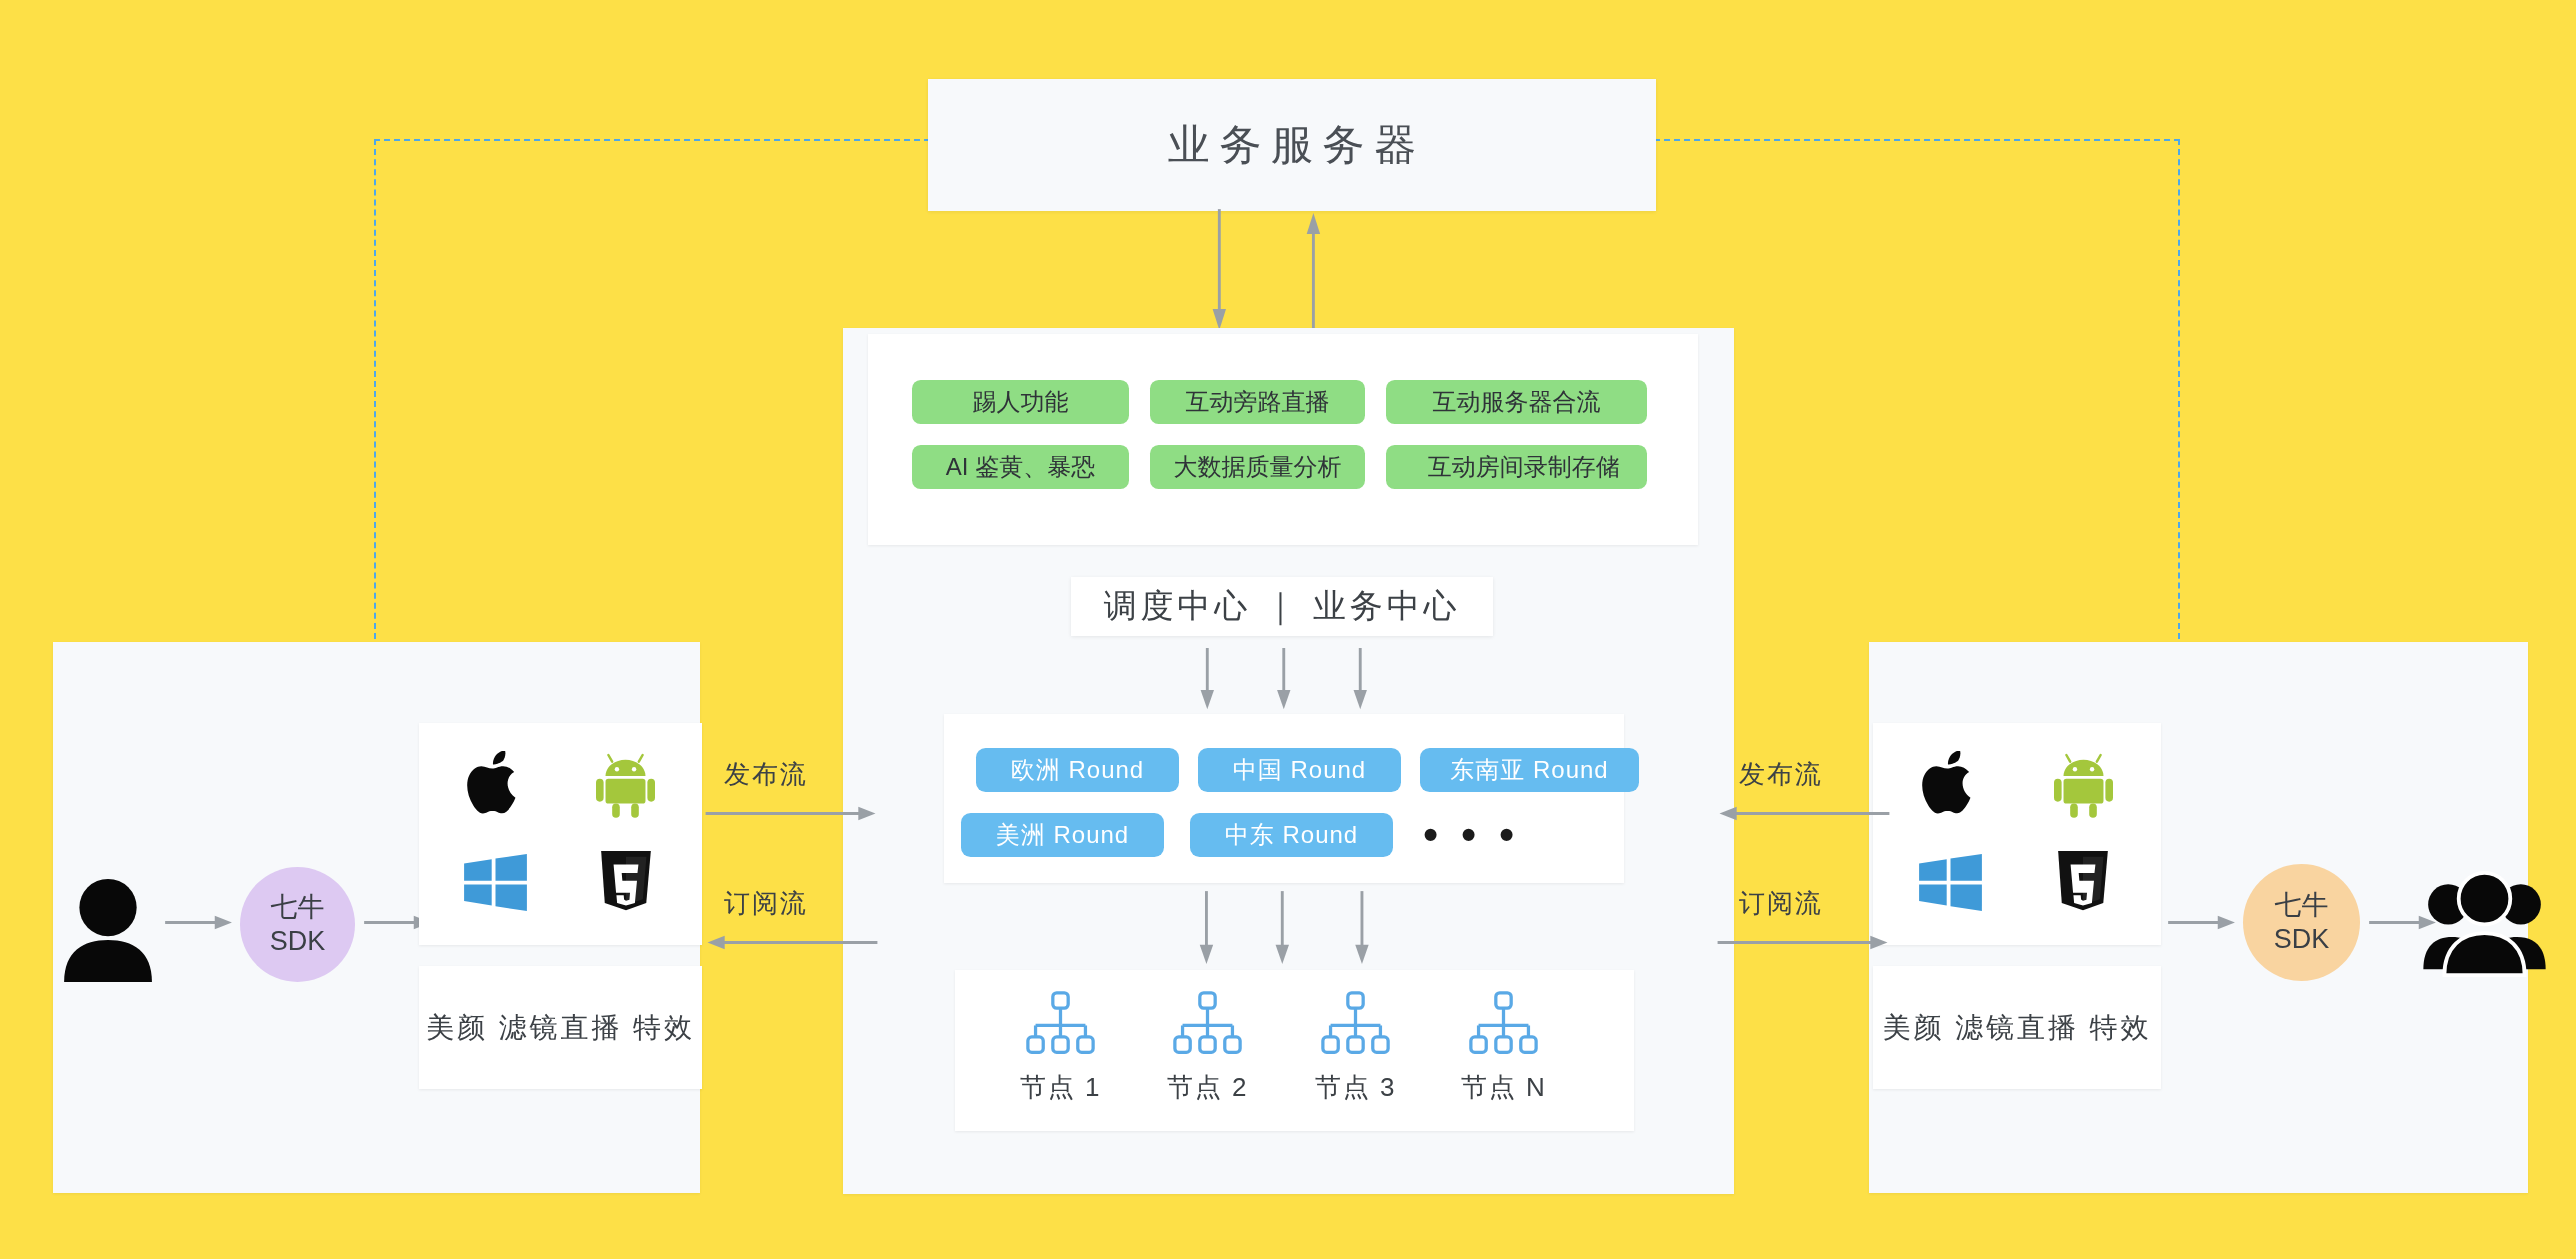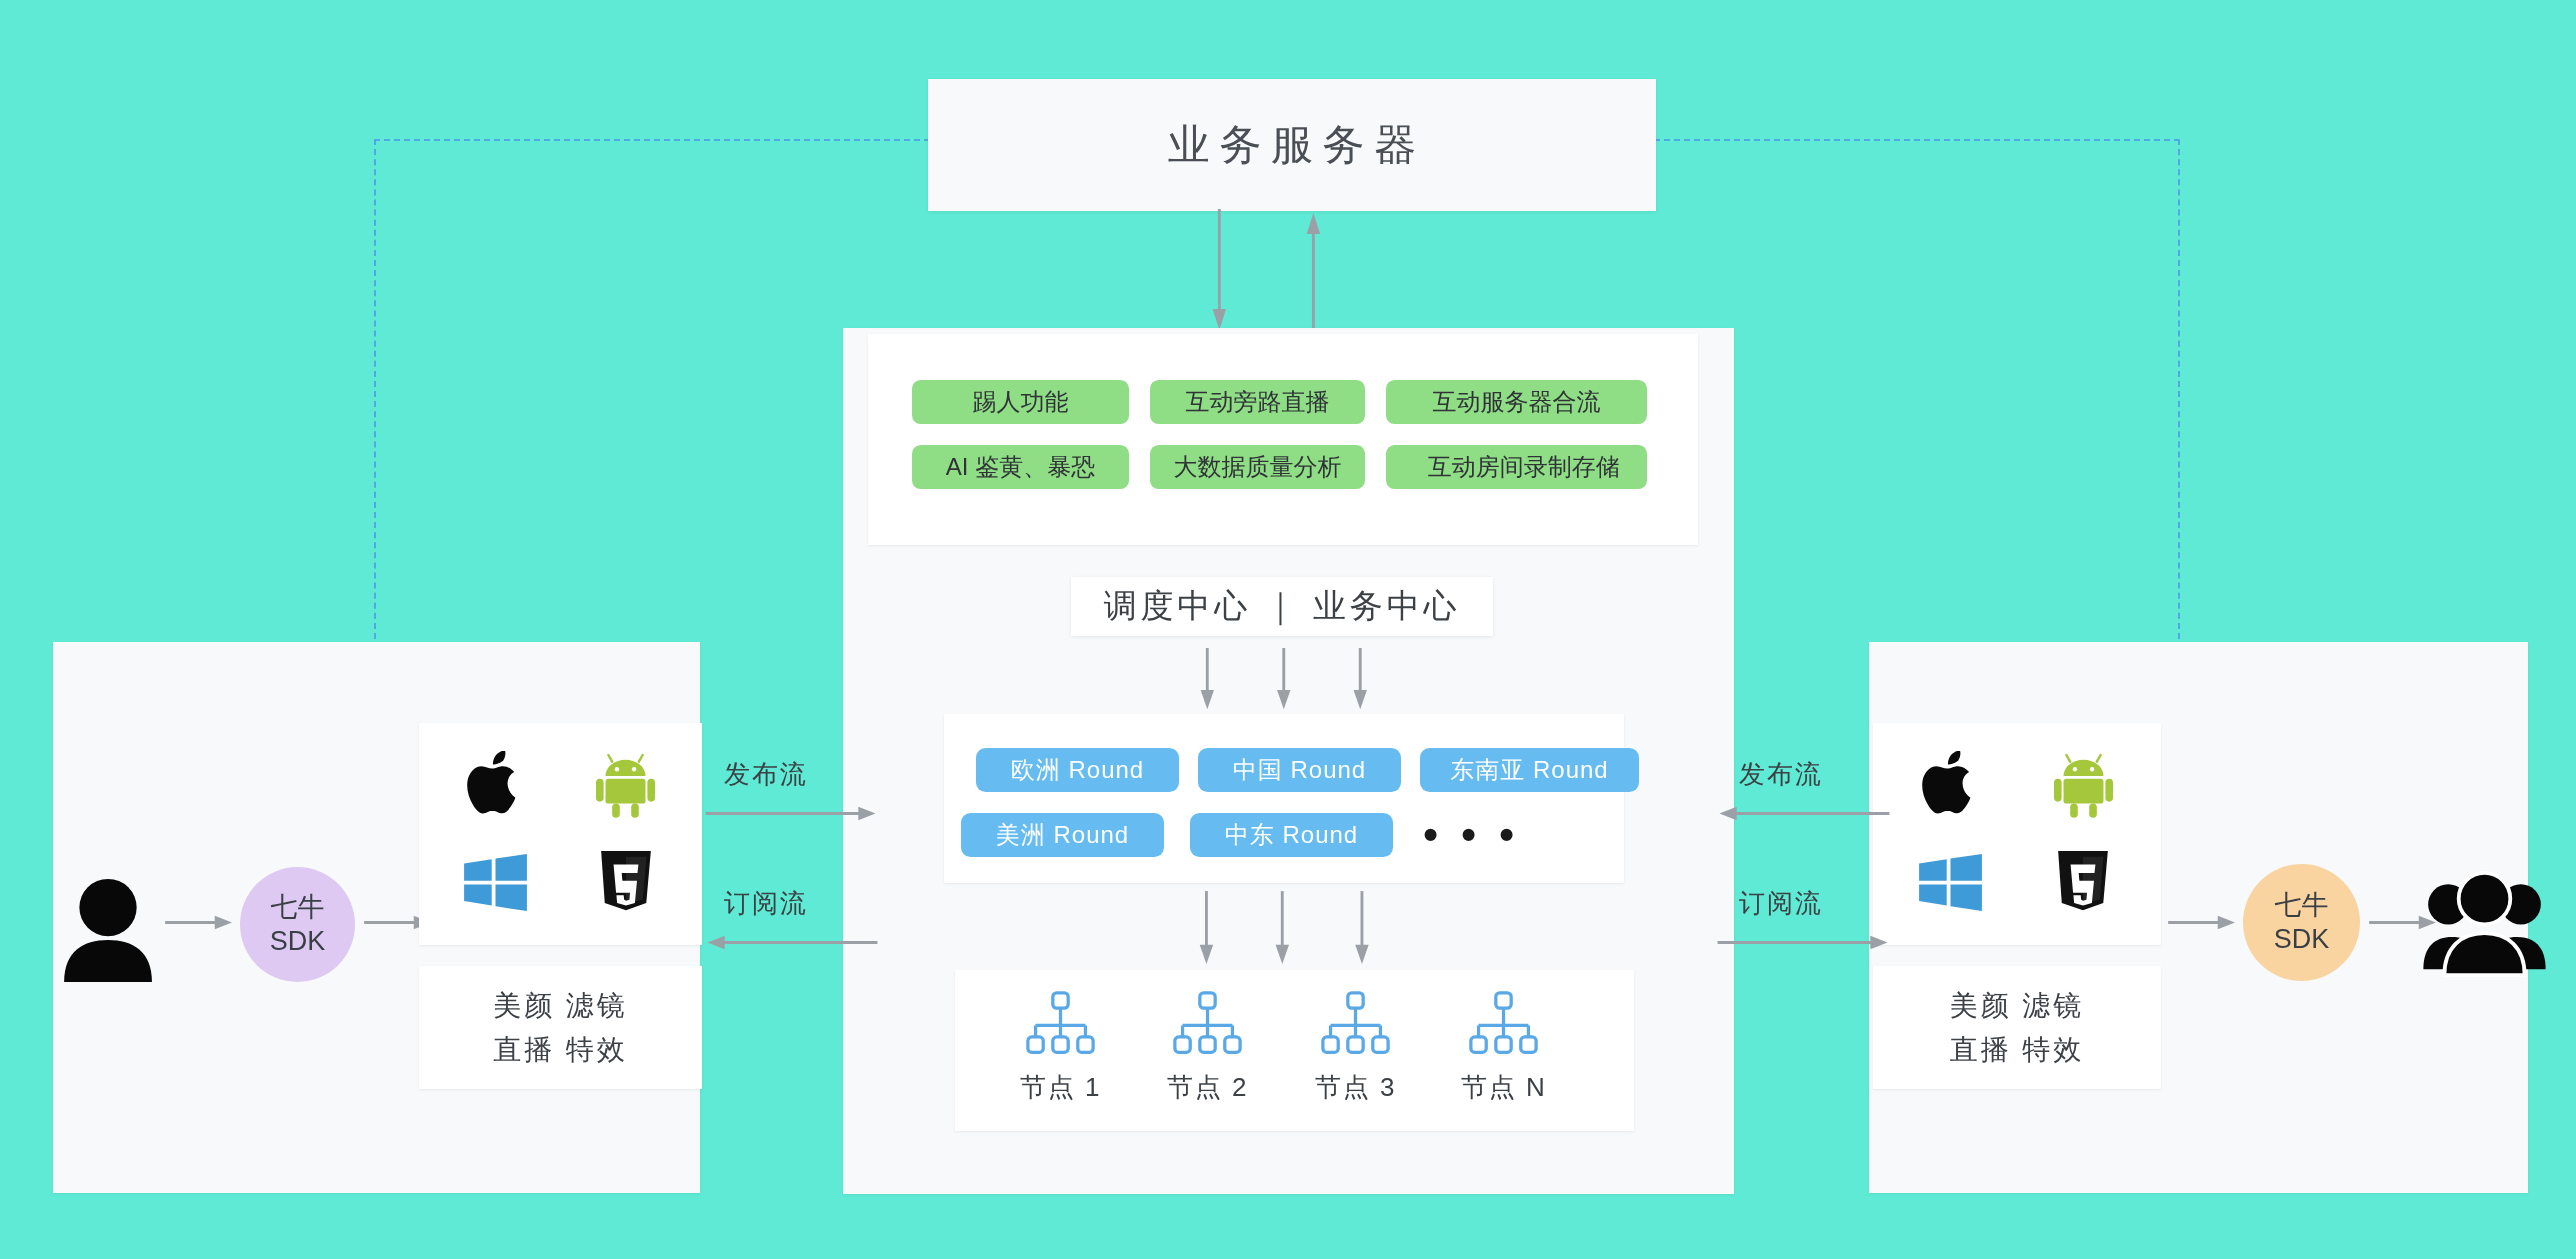--- a/index.html
+++ b/index.html
@@ -7,21 +7,21 @@
     padding: 0;
     background: #ffffff;
   }
   body {
     font-family: "Liberation Sans", "DejaVu Sans", sans-serif;
   }
   #stage {
     position: relative;
     width: 2576px;
     height: 1259px;
-    background: #5eead4;
+    background: #fde047;
     overflow: hidden;
   }
 
   
   .panel-soft {
     position: absolute;
     background: #f7f9fb;
     box-shadow: 0 1px 2.9px rgba(0,0,0,0.06);
   }
   .panel-white {
@@ -132,21 +132,21 @@
   }
   .sdk-purple { background: #ddc9f2; }
   .sdk-orange { background: #f9d4a0; }
 
   
   .feature-box {
     position: absolute;
     background: #ffffff;
     box-shadow: 0 1px 2.9px rgba(0,0,0,0.07);
     display: flex;
-    flex-direction: column;
+    flex-direction: row;
     align-items: center;
     justify-content: center;
     font-size: 28px;
     color: #3c4146;
     letter-spacing: 2.9px;
     line-height: 1.55;
   }
 
   
   .flow-label {

